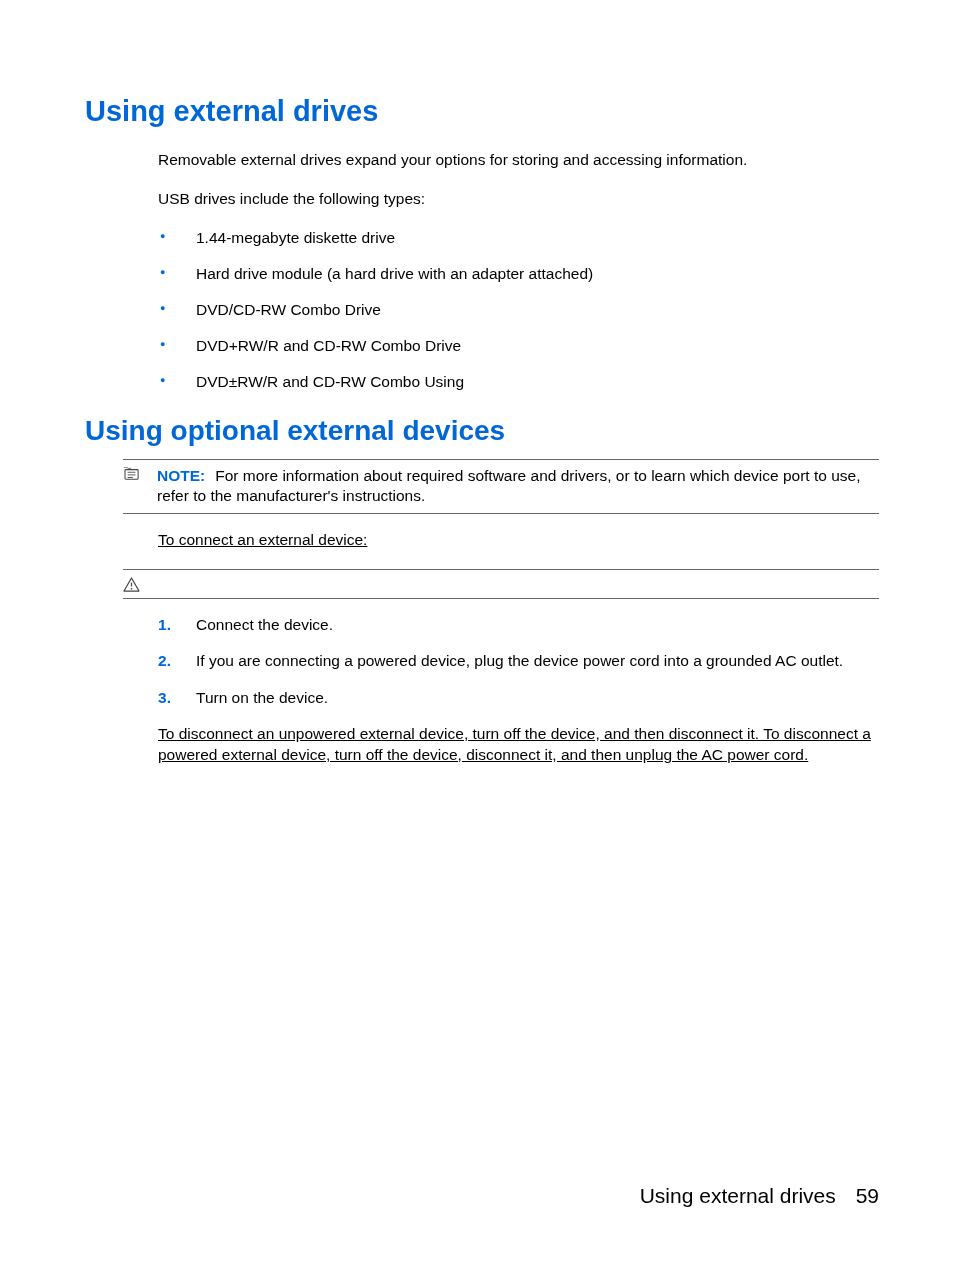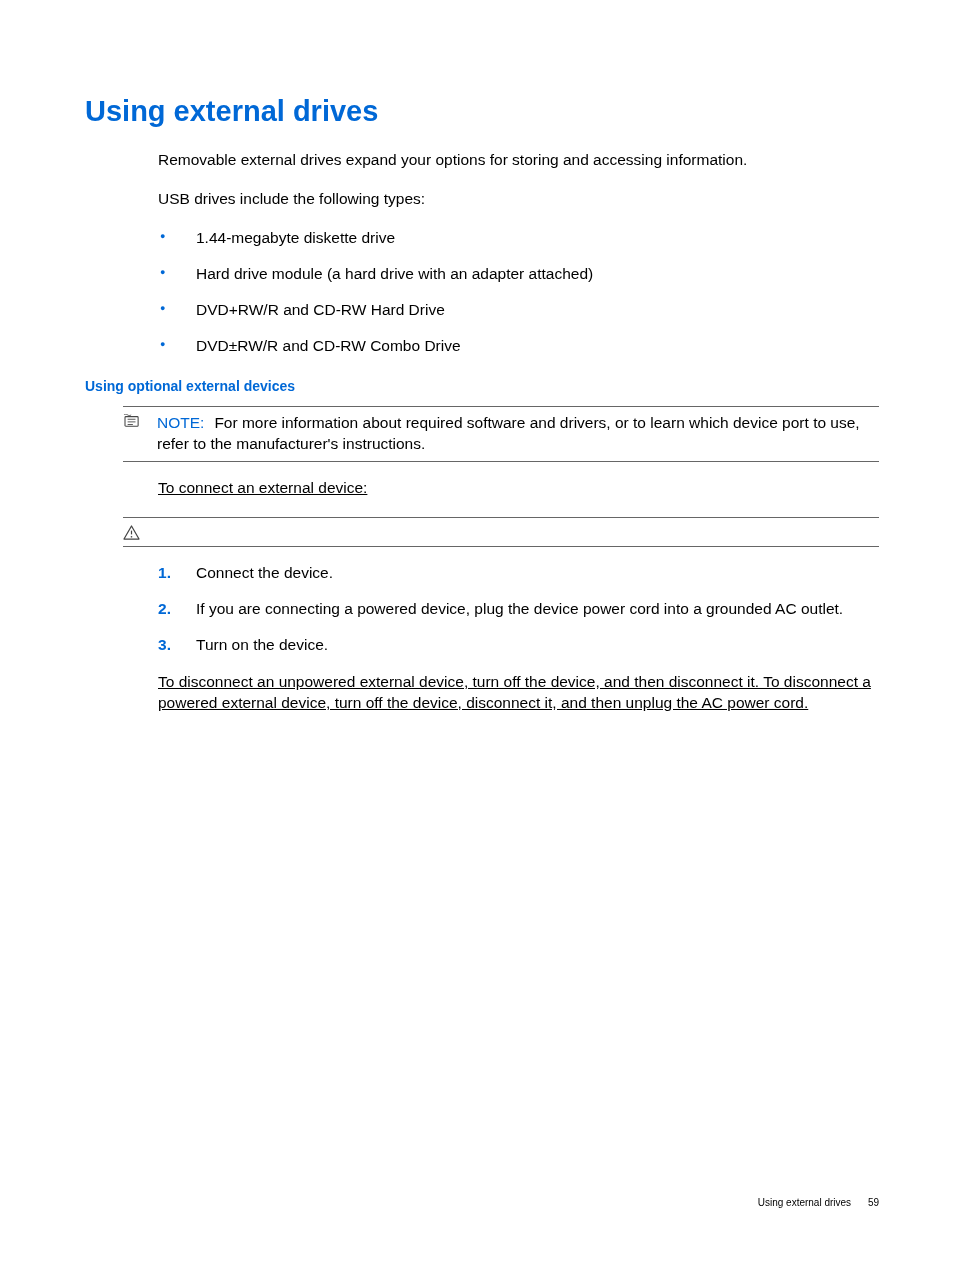--- a/index.html
+++ b/index.html
@@ -18,21 +18,21 @@
       color: #000;
     }
     .h1 {
       color: #0068d6;
       font-size: 29px;
       font-weight: bold;
       margin-bottom: 22px;
     }
     .h2 {
       color: #0068d6;
-      font-size: 14px;
+      font-size: 28px;
       font-weight: bold;
       margin-top: 22px;
       margin-bottom: 12px;
     }
     .intro-para {
       margin-left: 73px;
       margin-bottom: 18px;
       line-height: 1.35;
     }
     .para {
@@ -73,21 +73,21 @@
       flex: 0 0 34px;
       display: flex;
       justify-content: flex-start;
       align-items: flex-start;
       padding-top: 1px;
     }
     .callout .text {
       flex: 1;
     }
     .callout .label {
-      font-weight: normal;
+      font-weight: bold;
       color: #0068d6;
       margin-right: 10px;
     }
     ol.steps {
       list-style: none;
       margin-left: 73px;
       margin-bottom: 12px;
       counter-reset: step;
     }
     ol.steps li {
@@ -102,21 +102,21 @@
       position: absolute;
       left: 0;
       top: 0;
       color: #0068d6;
       font-weight: bold;
     }
     .footer {
       position: absolute;
       bottom: 62px;
       right: 75px;
-      font-size: 10px;
+      font-size: 21px;
     }
     .footer .pagenum {
       margin-left: 14px;
     }
     .note-icon {
       width: 18px;
       height: 14px;
     }
     .caution-icon {
       width: 17px;
@@ -127,22 +127,23 @@
 <body>
 
 <h1 class="h1">Using external drives</h1>
 
 <p class="intro-para">Removable external drives expand your options for storing and accessing information.</p>
 <p class="intro-para">USB drives include the following types:</p>
 
 <ul class="bullets">
   <li>1.44-megabyte diskette drive</li>
   <li>Hard drive module (a hard drive with an adapter attached)</li>
-  <li>DVD+RW/R and CD-RW Hard Drive</li>
-  <li>DVD±RW/R and CD-RW Combo Drive</li>
+  <li>DVD/CD-RW Combo Drive</li>
+  <li>DVD+RW/R and CD-RW Combo Drive</li>
+  <li>DVD±RW/R and CD-RW Combo Using</li>
 </ul>
 
 <h2 class="h2">Using optional external devices</h2>
 
 <div class="callout">
   <span class="icon-slot">
     <svg class="note-icon" viewBox="0 0 20 16">
       <rect x="2" y="3" width="15" height="11" rx="1" fill="none" stroke="#444" stroke-width="1.2"></rect>
       <line x1="5" y1="6" x2="14" y2="6" stroke="#444" stroke-width="1"></line>
       <line x1="5" y1="9" x2="14" y2="9" stroke="#444" stroke-width="1"></line>

